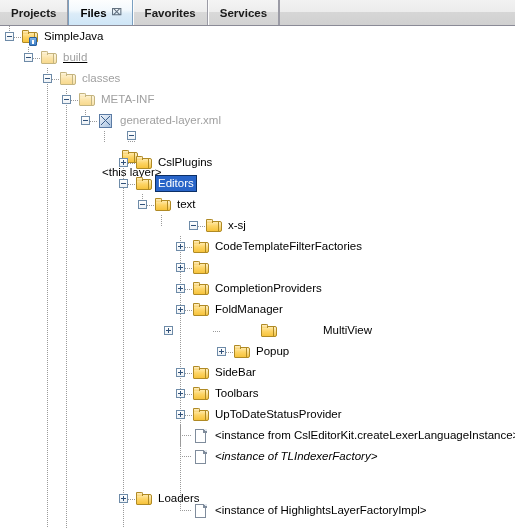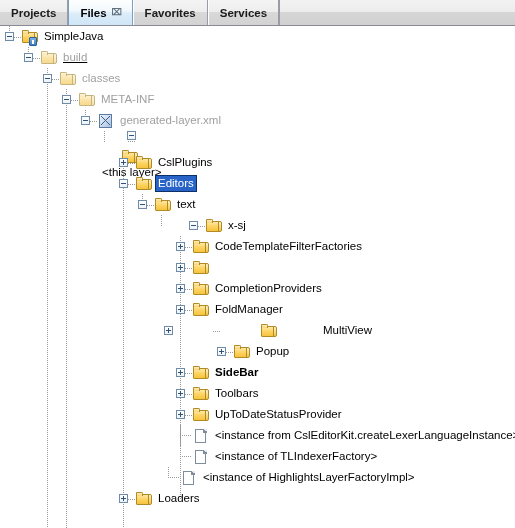--- a/index.html
+++ b/index.html
@@ -480,21 +480,21 @@
       <div class="row-inner" style="left: 190px; margin-left: 27px;">
         <div class="toggle plus"></div>
         <div class="hconn"></div>
         <div class="ico folder">
           <div class="fold-flap"></div>
         </div>
         <span class="label">Popup</span>
       </div>
     </div>
     <div class="row">
-      <div class="row-inner" style="left: 176px; font-weight: bold;">
+      <div class="row-inner" style="left: 176px;">
         <div class="toggle plus"></div>
         <div class="hconn"></div>
         <div class="ico folder">
           <div class="fold-flap"></div>
         </div>
         <span class="label">SideBar</span>
       </div>
     </div>
     <div class="row">
       <div class="row-inner" style="left: 176px;">
@@ -520,31 +520,31 @@
       <div class="row-inner" style="left: 176px;">
         <div class="leaf-conn not-last">
           <div class="lc-v"></div>
           <div class="lc-h"></div>
         </div>
         <div class="ico doc"></div>
         <span class="label">&lt;instance from CslEditorKit.createLexerLanguageInstance&gt;</span>
       </div>
     </div>
     <div class="row">
-      <div class="row-inner" style="left: 176px;">
+      <div class="row-inner" style="left: 176px; font-style: italic;">
         <div class="leaf-conn not-last">
           <div class="lc-v"></div>
           <div class="lc-h"></div>
         </div>
         <div class="ico doc"></div>
         <span class="label">&lt;instance of TLIndexerFactory&gt;</span>
       </div>
     </div>
     <div class="row">
-      <div class="row-inner" style="left: 164px;">
+      <div class="row-inner" style="left: 176px; margin-top: 33px;">
         <div class="leaf-conn">
           <div class="lc-v"></div>
           <div class="lc-h"></div>
         </div>
         <div class="ico doc"></div>
         <span class="label">&lt;instance of HighlightsLayerFactoryImpl&gt;</span>
       </div>
     </div>
     <div class="row">
       <div class="row-inner" style="left: 119px;">

